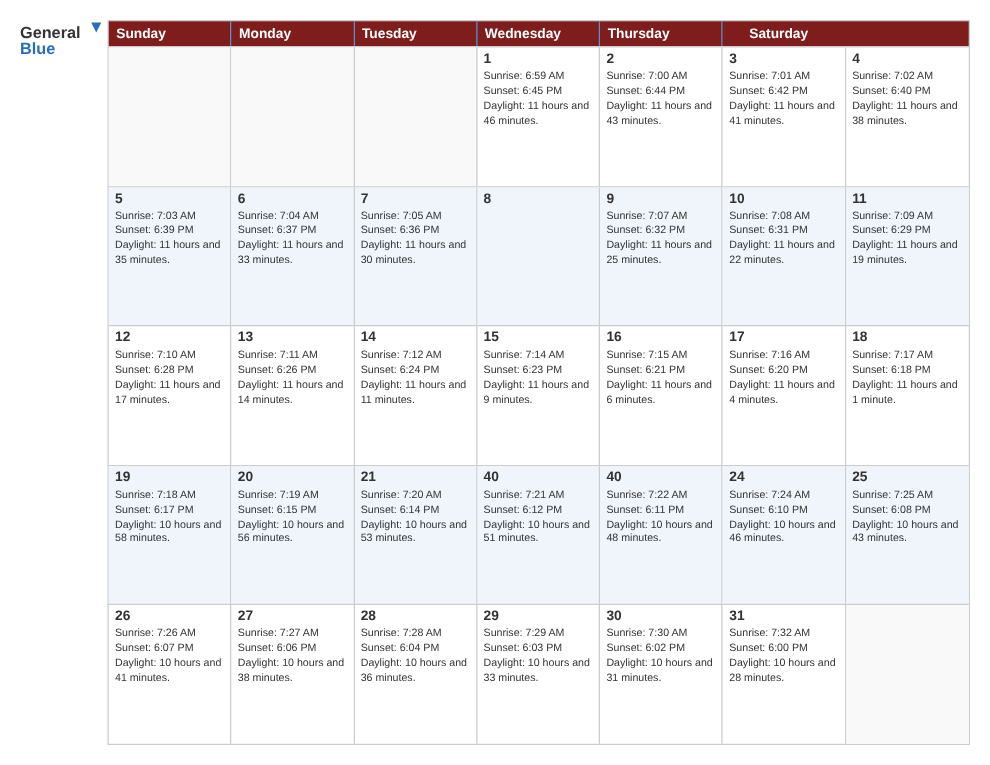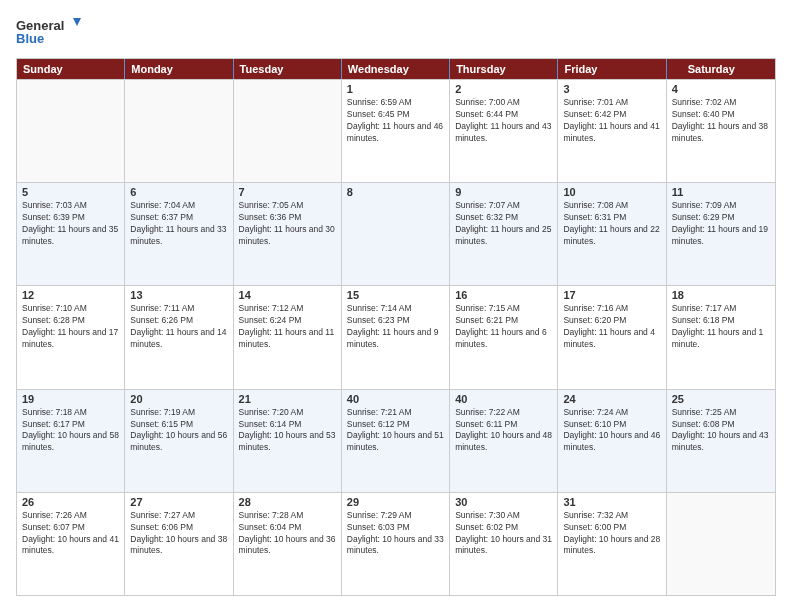--- a/index.html
+++ b/index.html
@@ -8,21 +8,20 @@
       background: #fff;
       width: 792px;
       height: 612px;
       overflow: hidden;
     }
     .page {
       width: 792px;
       height: 612px;
       padding: 16px;
       display: flex;
-      flex-direction: column;
     }
     .header {
       display: flex;
       justify-content: space-between;
       align-items: flex-start;
       margin-bottom: 10px;
     }
     .logo {
       display: flex;
       align-items: center;
@@ -114,21 +113,20 @@
     </div>
   </div>
 
   <div class="calendar">
     <div class="cal-header">
     <div class="cal-header-cell">Sunday</div>
         <div class="cal-header-cell">Monday</div>
         <div class="cal-header-cell">Tuesday</div>
         <div class="cal-header-cell">Wednesday</div>
         <div class="cal-header-cell">Thursday</div>
-        <div class="cal-header-cell">Friday</div>
         <div class="cal-header-cell">Saturday</div>
       </div>
     <div class="cal-body">
     <div class="cal-row">
           <div class="cal-cell empty"></div>
           <div class="cal-cell empty"></div>
           <div class="cal-cell empty"></div>
           <div class="cal-cell">
             <div class="day-number">1</div>
             <div class="cell-text">Sunrise: 6:59 AM<br>Sunset: 6:45 PM<br>Daylight: 11 hours and 46 minutes.</div>

